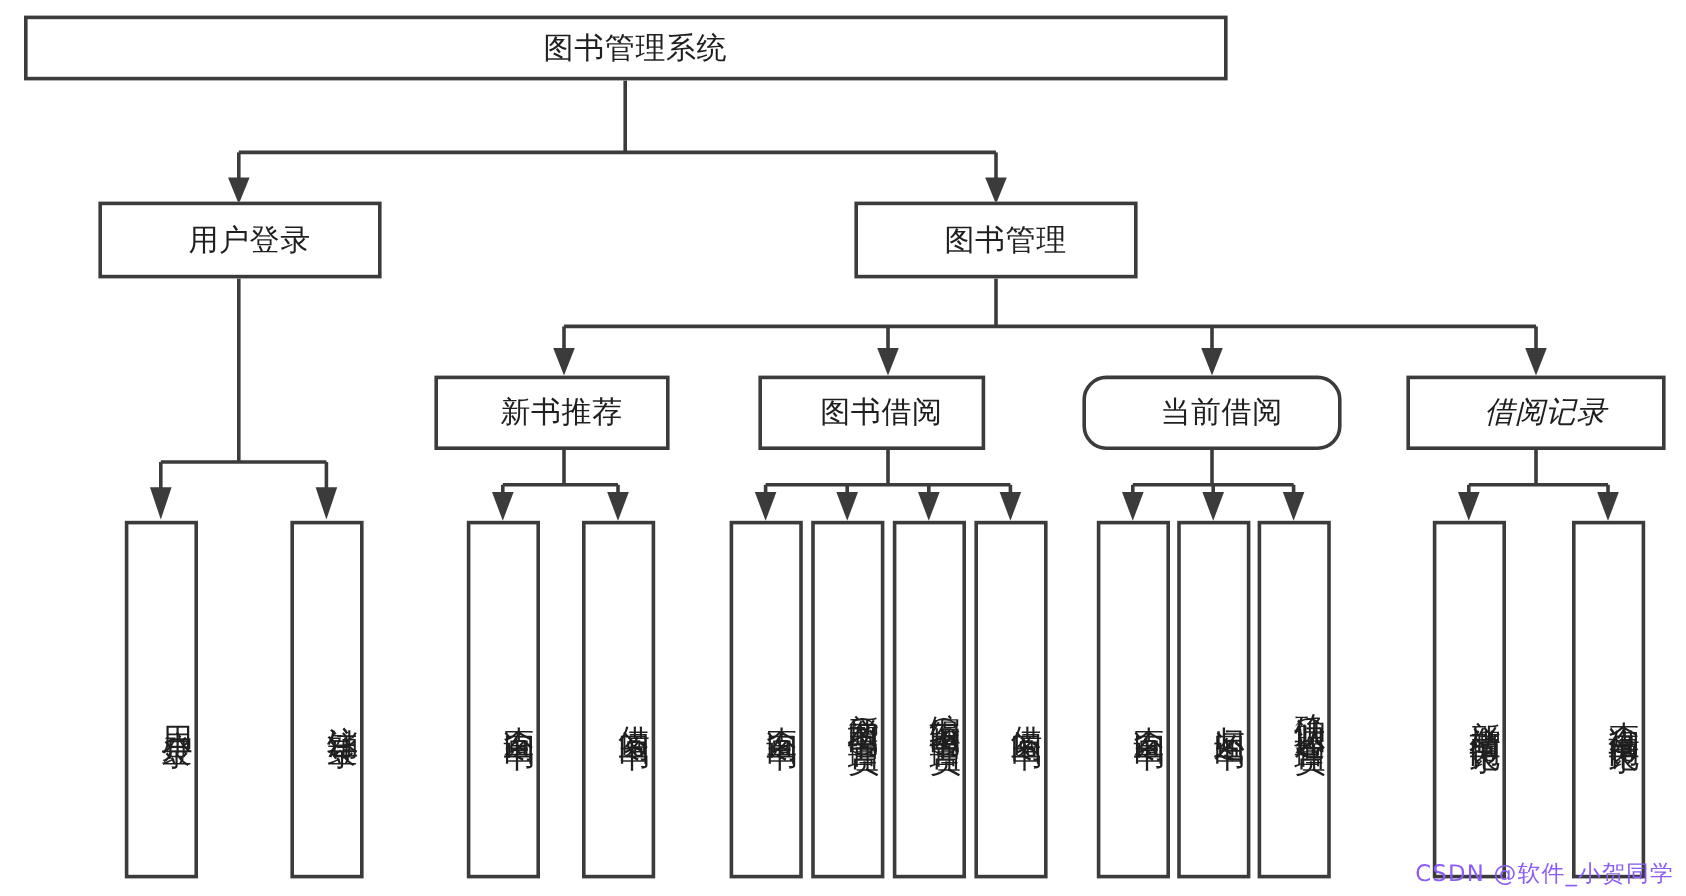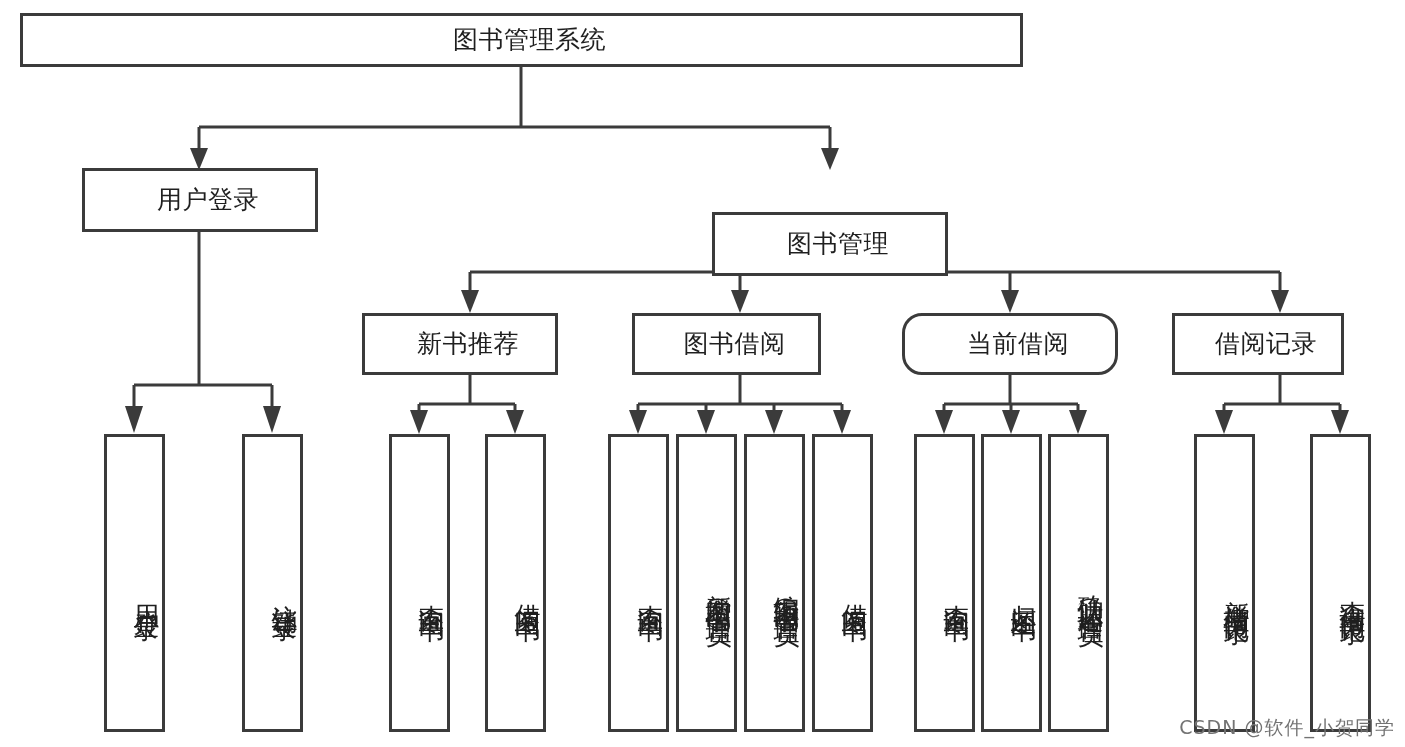--- a/index.html
+++ b/index.html
@@ -66,21 +66,21 @@
   .node.v .txt {
     writing-mode: vertical-rl;
     text-orientation: upright;
     display: block;
   }
   .watermark {
     position: absolute;
     right: 10px;
     bottom: 6px;
     font-size: 19px;
-    color: #737373;
+    color: #8b5cf6;
     letter-spacing: 1px;
     white-space: nowrap;
     user-select: none;
     text-align: right;
   }
 </style>
 </head>
 <body>
 
 <div id="canvas">
@@ -144,29 +144,29 @@
     <line x1="1224" y1="404" x2="1224" y2="412"></line>
     <line x1="1340" y1="404" x2="1340" y2="412"></line>
     <polygon points="1215,410 1233,410 1224,434"></polygon>
     <polygon points="1331,410 1349,410 1340,434"></polygon>
   </svg>
 
   <div class="node h" style="left:20px; top:13px; width:1003px; height:54px;">图书管理系统</div>
 
   <div class="node h" style="left:82px; top:168px; width:236px; height:64px;">用户登录</div>
 
-  <div class="node h" style="left:712px; top:168px; width:236px; height:64px;margin-top:44px;">图书管理</div>
+  <div class="node h" style="left:712px; top:168px; width:236px; height:64px;">图书管理</div>
 
   <div class="node h" style="left:362px; top:313px; width:196px; height:62px;">新书推荐</div>
 
   <div class="node h" style="left:632px; top:313px; width:189px; height:62px;">图书借阅</div>
 
   <div class="node h" style="left:902px; top:313px; width:216px; height:62px;border-radius:20px;">当前借阅</div>
 
-  <div class="node h" style="left:1172px; top:313px; width:172px; height:62px;">借阅记录</div>
+  <div class="node h" style="left:1172px; top:313px; width:216px; height:62px;font-style:italic;">借阅记录</div>
 
   <div class="node v" style="left:104px; top:434px; width:61px; height:298px;">
     <span class="txt">用户登录</span>
   </div>
   <div class="node v" style="left:242px; top:434px; width:61px; height:298px;">
     <span class="txt">注销登录</span>
   </div>
 
   <div class="node v" style="left:389px; top:434px; width:61px; height:298px;">
     <span class="txt">查询图书</span>

